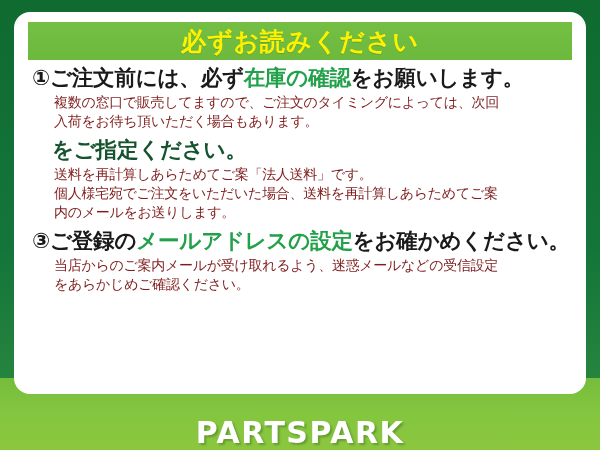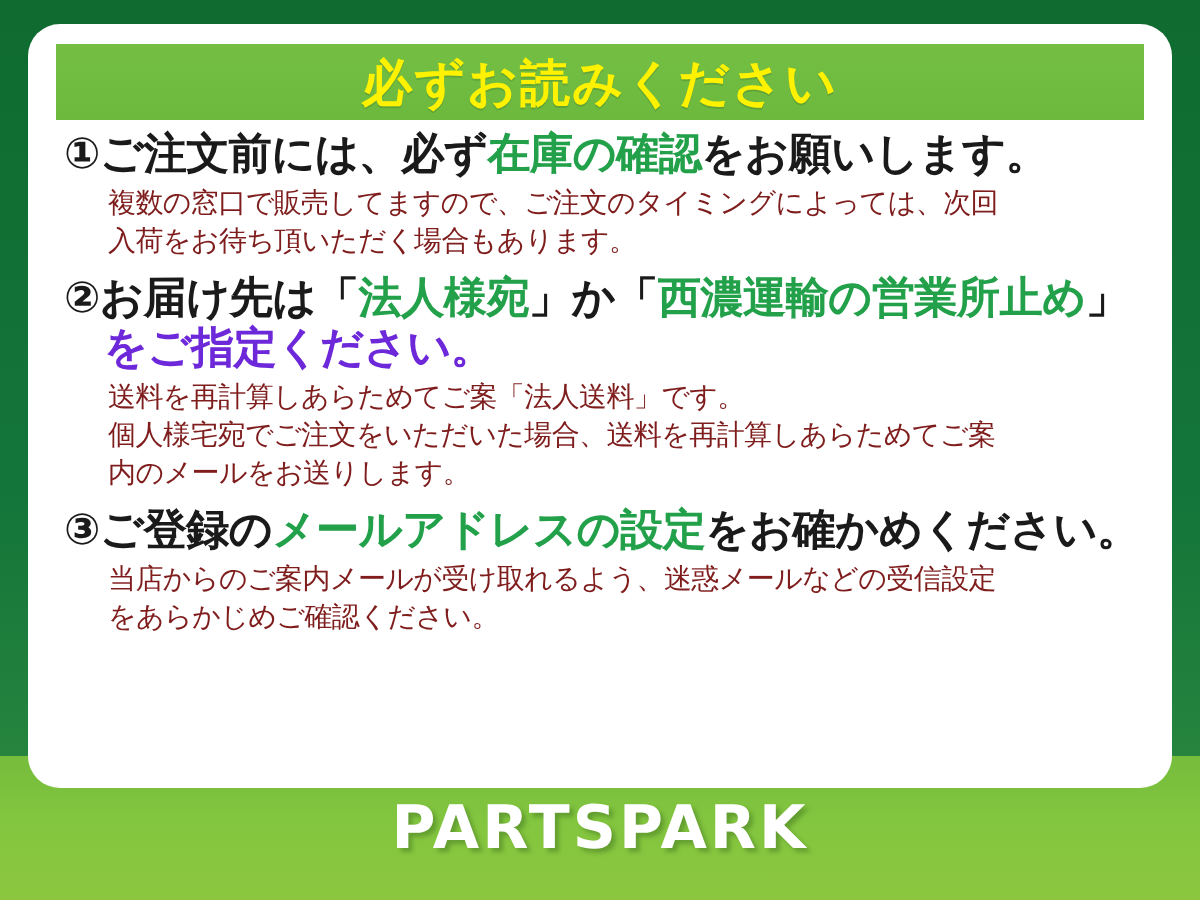--- a/index.html
+++ b/index.html
@@ -76,21 +76,21 @@
     line-height: 1.16;
     letter-spacing: -0.2px;
     white-space: nowrap;
   }
   .item-head .hl {
     color: #22a14a;
   }
   .item-head-line2 {
     font-size: 21.5px;
     font-weight: bold;
-    color: #6d28d9;
+    color: #14532d;
     line-height: 1.16;
     letter-spacing: -0.2px;
     padding-left: 20px;
   }
 
   .item-body {
     font-size: 14px;
     color: #7f1d1d;
     line-height: 1.36;
     padding-left: 22px;
@@ -100,21 +100,21 @@
   }
   .item-body div { white-space: nowrap; }
 
   .footer {
     position: absolute;
     left: 0;
     right: 0;
     bottom: 0;
     height: 72px;
     display: flex;
-    align-items: center;
+    align-items: flex-end;
     justify-content: center;
   }
   .footer-text {
     color: #ffffff;
     font-size: 30px;
     font-weight: bold;
     letter-spacing: 1.5px;
     text-shadow: 2px 2px 2px rgba(60,110,30,0.45);
   }
 </style>
@@ -133,21 +133,20 @@
 
     <div class="items">
         <div class="item">
           <div class="item-head"><span>①</span><span>ご注文前には、必ず</span><span class="hl">在庫の確認</span><span>をお願いします。</span></div>
           <div class="item-body">
             <div>複数の窓口で販売してますので、ご注文のタイミングによっては、次回</div>
             <div>入荷をお待ち頂いただく場合もあります。</div>
           </div>
         </div>
         <div class="item">
-          <div class="item-head"><span>②</span><span>お届け先は「</span><span class="hl">法人様宛</span><span>」か「</span><span class="hl">西濃運輸の営業所止め</span><span>」</span></div>
           <div class="item-head-line2">をご指定ください。</div>
           <div class="item-body">
             <div>送料を再計算しあらためてご案「法人送料」です。</div>
             <div>個人様宅宛でご注文をいただいた場合、送料を再計算しあらためてご案</div>
             <div>内のメールをお送りします。</div>
           </div>
         </div>
         <div class="item">
           <div class="item-head"><span>③</span><span>ご登録の</span><span class="hl">メールアドレスの設定</span><span>をお確かめください。</span></div>
           <div class="item-body">

